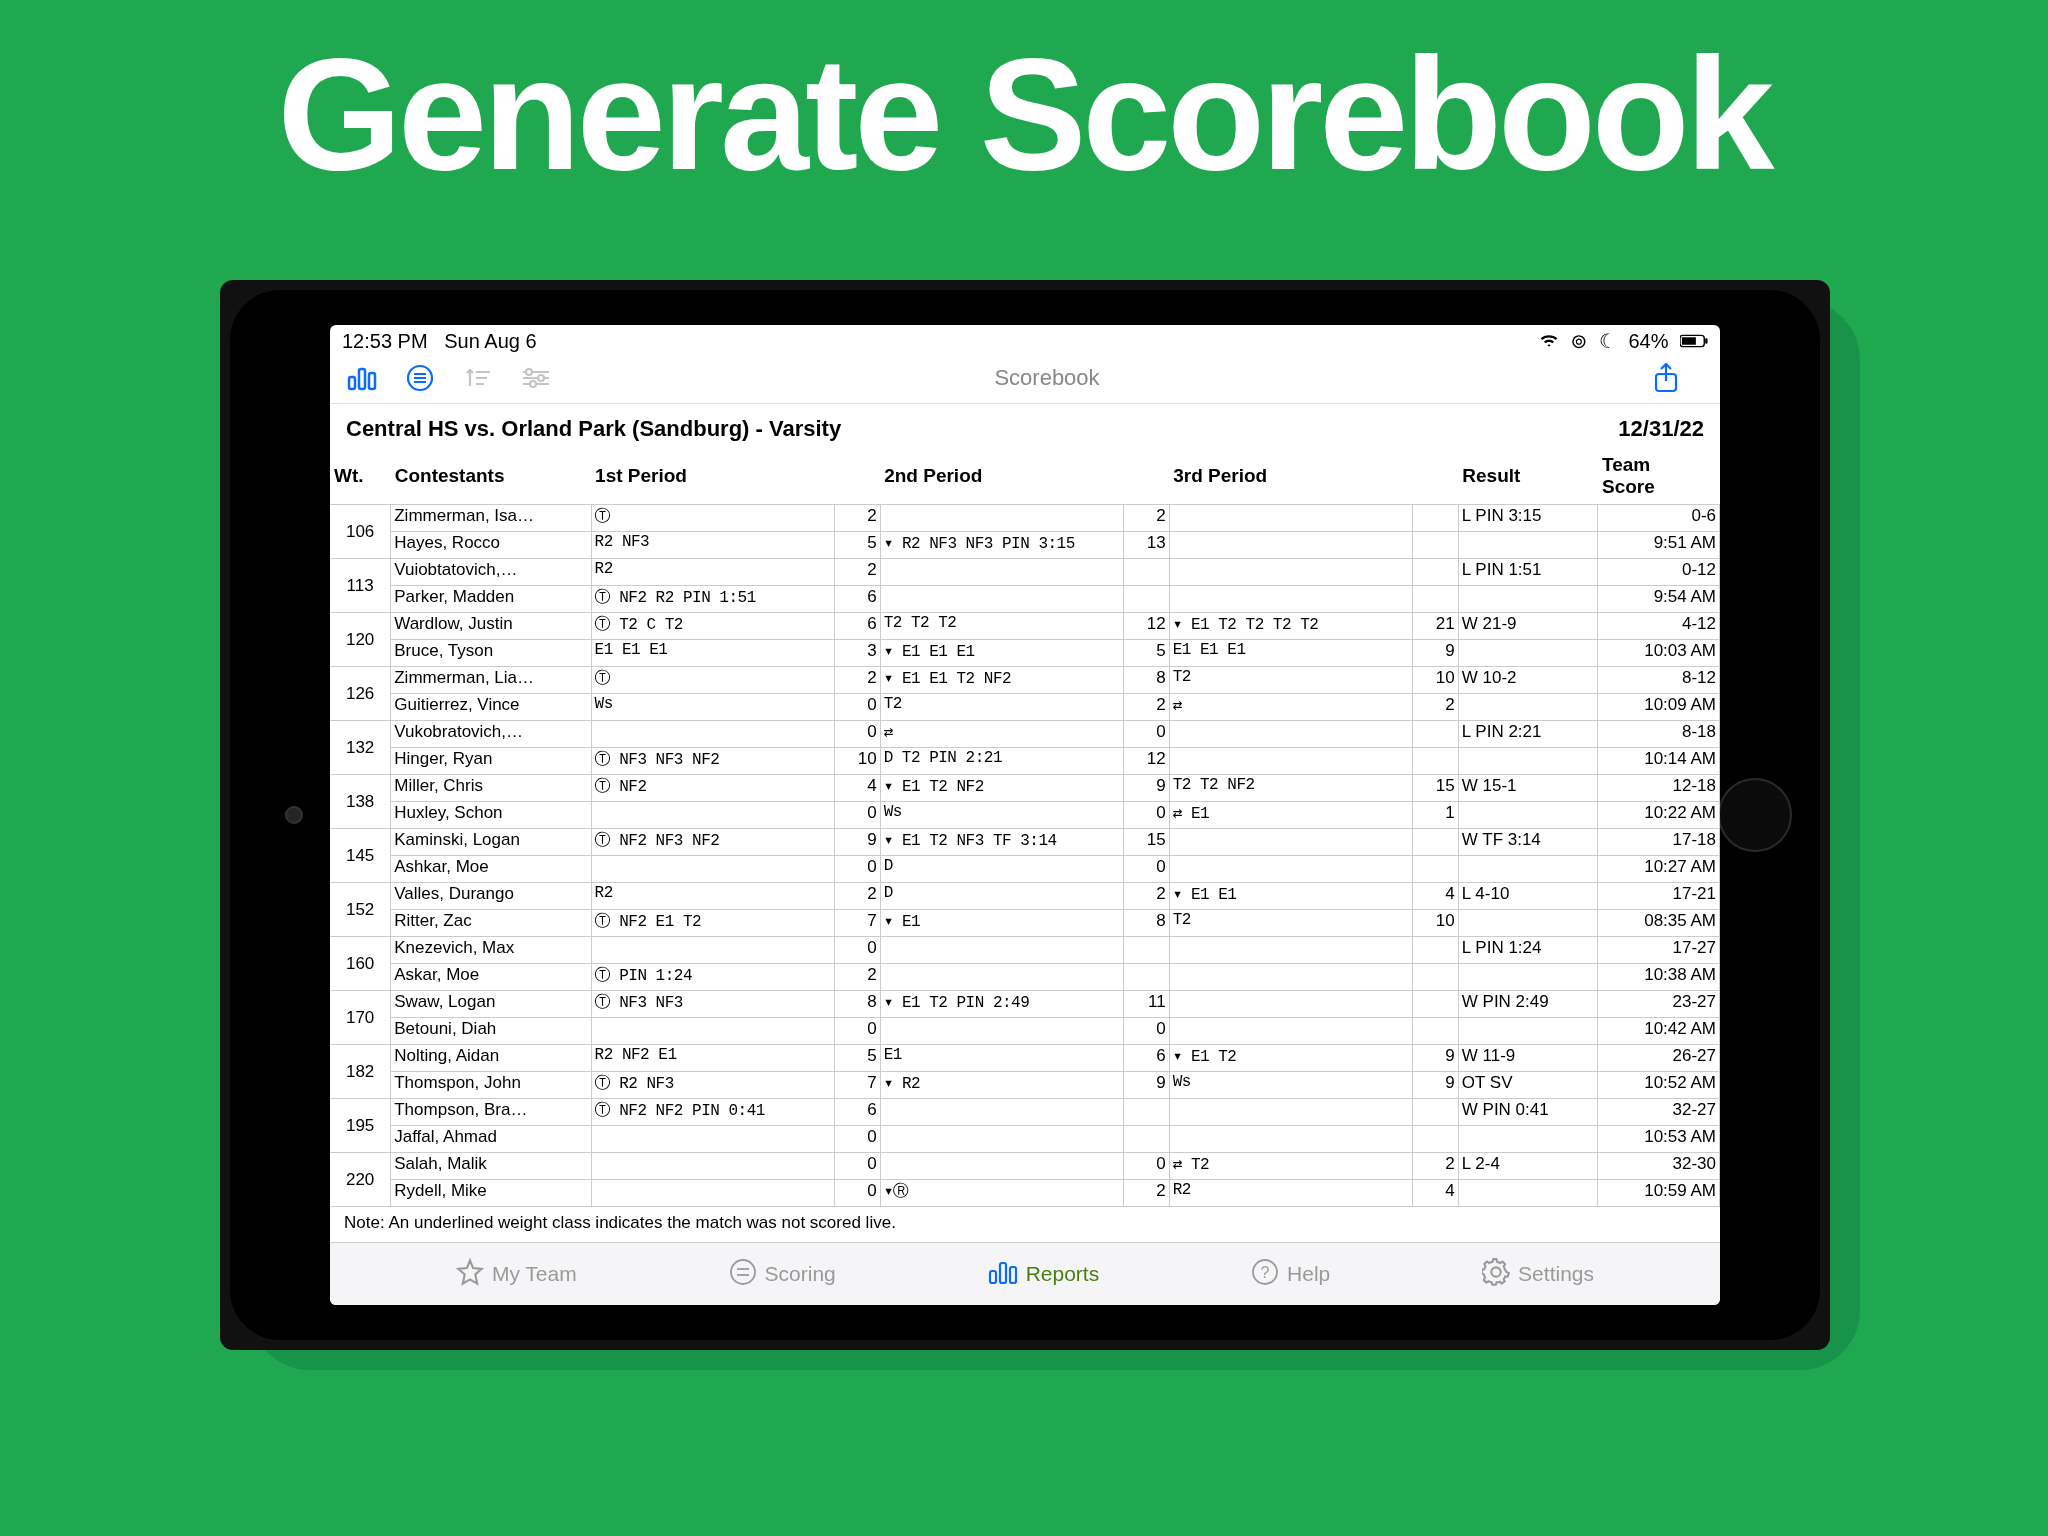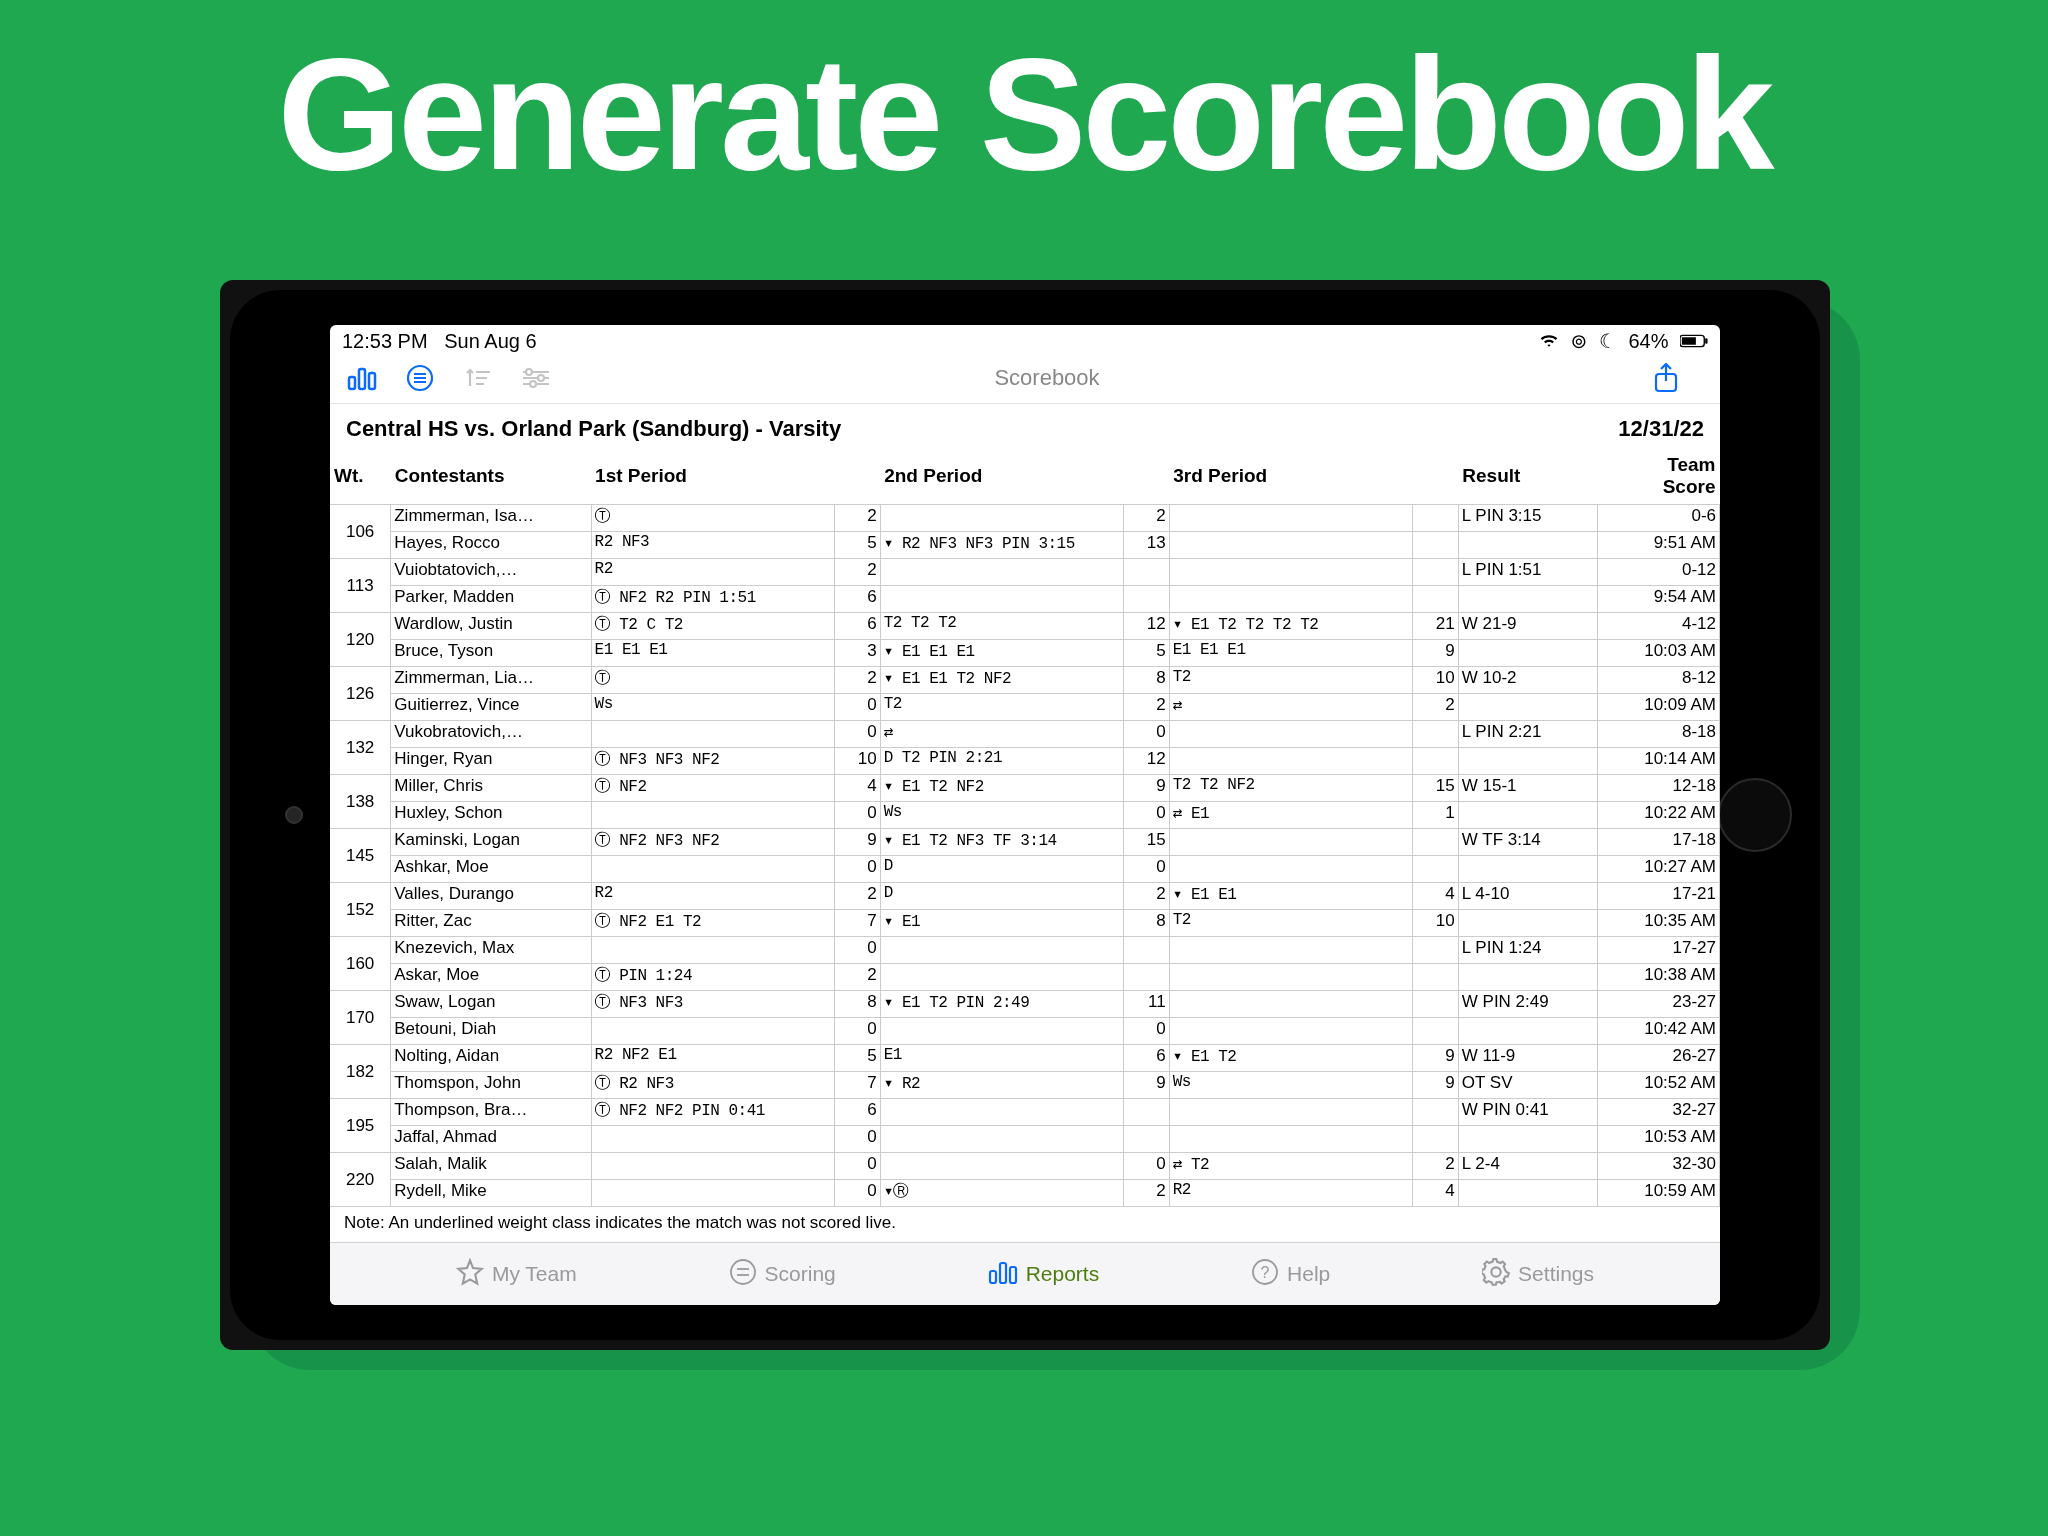--- a/index.html
+++ b/index.html
@@ -91,21 +91,21 @@
     border-collapse:collapse;
     font-size:18px;
     table-layout:fixed;
   }
   th{
     text-align:left;font-weight:700;font-size:19px;
     padding:4px 4px 6px;
     border-bottom:1px solid #ccc;
     white-space:nowrap;overflow:hidden;
   }
-  th.right,td.right{text-align:right;}
+  th.right,td.right{text-align:left;}
   td{
     padding:1px 3px;
     border:1px solid #ccc;
     border-left:none;border-top:none;
     white-space:nowrap;overflow:hidden;text-overflow:ellipsis;
     vertical-align:top;
     font-size:17px;
     height:24px;
   }
   td.wt{border-right:1px solid #ccc;text-align:center;vertical-align:middle;}
@@ -432,21 +432,21 @@
             </tr>
             <tr>
               <td class="name">Ritter, Zac</td>
               <td class="mono">Ⓣ NF2  E1 T2</td>
               <td class="score">7</td>
               <td class="mono">▾ E1</td>
               <td class="score">8</td>
               <td class="mono">    T2</td>
               <td class="score">10</td>
               <td class="res"></td>
-              <td class="team">10:35 AM</td>
+              <td class="team">08:35 AM</td>
             </tr>
             <tr>
               <td class="wt " rowspan="2">160</td>
               <td class="name">Knezevich, Max</td>
               <td class="mono"></td>
               <td class="score">0</td>
               <td class="mono"></td>
               <td class="score"></td>
               <td class="mono"></td>
               <td class="score"></td>

